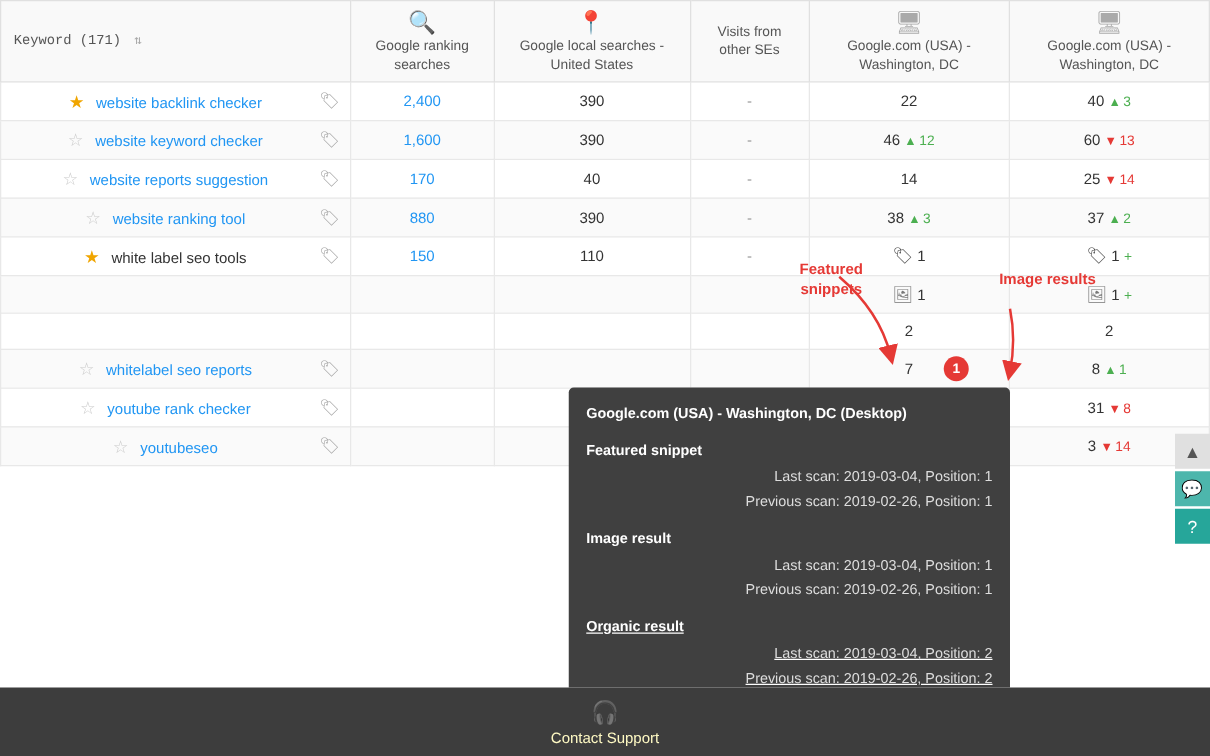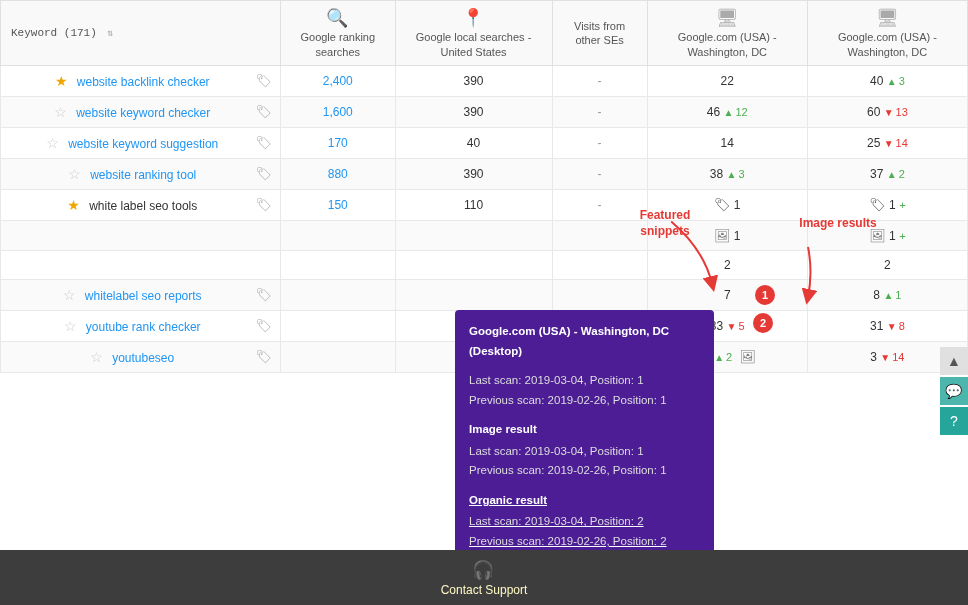--- a/index.html
+++ b/index.html
@@ -41,25 +41,25 @@
     .snippet-icon { color: #555; font-size: 13px; }
 
     
     .annotation-featured { position: absolute; color: #e53935; font-weight: bold; font-size: 12px; top: 208px; left: 620px; text-align: center; width: 90px; line-height: 1.3; }
     .annotation-image { position: absolute; color: #e53935; font-weight: bold; font-size: 12px; top: 216px; right: 90px; text-align: center; width: 80px; line-height: 1.3; }
     .annotation-circle-1 { position: absolute; width: 20px; height: 20px; border-radius: 50%; background: #e53935; color: #fff; font-weight: bold; font-size: 11px; display: flex; align-items: center; justify-content: center; top: 285px; left: 755px; }
     .annotation-circle-2 { position: absolute; width: 20px; height: 20px; border-radius: 50%; background: #e53935; color: #fff; font-weight: bold; font-size: 11px; display: flex; align-items: center; justify-content: center; top: 313px; right: 195px; }
     .annotation-arrow-1 { position: absolute; top: 230px; left: 660px; color: #e53935; font-size: 20px; transform: rotate(20deg); }
 
     
-    .tooltip { position: absolute; top: 310px; left: 455px; background: #4c1d95; color: #fff; padding: 12px 14px; border-radius: 4px; width: 259px; font-size: 11.5px; line-height: 1.7; z-index: 100; }
+    .tooltip { position: absolute; top: 310px; left: 455px; background: #404040; color: #fff; padding: 12px 14px; border-radius: 4px; width: 353px; font-size: 11.5px; line-height: 1.7; z-index: 100; }
     .tooltip-section { margin-bottom: 10px; }
     .tooltip-section:last-child { margin-bottom: 0; text-decoration: underline; }
     .tooltip-title { font-weight: bold; margin-bottom: 2px; }
-    .tooltip-line { color: #ddd; }
+    .tooltip-line { color: #ddd; text-align: right; }
 
     
     .footer { height: 55px; background: #3d3d3d; display: flex; align-items: center; justify-content: center; flex-direction: column; gap: 2px; }
     .footer-icon { color: #fff; font-size: 18px; }
     .footer-label { color: #fef9c3; font-size: 12px; text-align: right; }
 
     
     .scroll-btn-up { position: absolute; right: 0; bottom: 175px; width: 28px; height: 28px; background: #e0e0e0; display: flex; align-items: center; justify-content: center; cursor: pointer; font-size: 14px; color: #555; }
     .scroll-btn-chat { position: absolute; right: 0; bottom: 145px; width: 28px; height: 28px; background: #4db6ac; display: flex; align-items: center; justify-content: center; cursor: pointer; font-size: 14px; color: #fff; }
     .scroll-btn-help { position: absolute; right: 0; bottom: 115px; width: 28px; height: 28px; background: #26a69a; display: flex; align-items: center; justify-content: center; cursor: pointer; font-size: 14px; color: #fff; }
@@ -121,21 +121,21 @@
           <td><span class="num-blue">1,600</span></td>
           <td><span>390</span></td>
           <td><span class="dash">-</span></td>
           <td><span>46</span> <span class="arrow-up">▲</span><span class="change-up">12</span></td>
           <td><span>60</span> <span class="arrow-down">▼</span><span class="change-down">13</span></td>
         </tr>
 
         <tr>
           <td class="keyword-cell">
             <span class="star-empty">☆</span>
-            <a class="keyword-link">website keyword suggestion</a>
+            <a class="keyword-link">website reports suggestion</a>
             <span class="tag-icon" style="float:right;">🏷</span>
           </td>
           <td><span class="num-blue">170</span></td>
           <td><span>40</span></td>
           <td><span class="dash">-</span></td>
           <td><span>14</span></td>
           <td><span>25</span> <span class="arrow-down">▼</span><span class="change-down">14</span></td>
         </tr>
 
         <tr>
@@ -238,20 +238,21 @@
           <td><span>3</span> <span class="arrow-down">▼</span><span class="change-down">14</span></td>
         </tr>
       </tbody>
     </table>
 
     <div class="tooltip">
       <div class="tooltip-section">
         <div class="tooltip-title">Google.com (USA) - Washington, DC (Desktop)</div>
       </div>
       <div class="tooltip-section">
+        <div class="tooltip-title">Featured snippet</div>
         <div class="tooltip-line">Last scan: 2019-03-04, Position: 1</div>
         <div class="tooltip-line">Previous scan: 2019-02-26, Position: 1</div>
       </div>
       <div class="tooltip-section">
         <div class="tooltip-title">Image result</div>
         <div class="tooltip-line">Last scan: 2019-03-04, Position: 1</div>
         <div class="tooltip-line">Previous scan: 2019-02-26, Position: 1</div>
       </div>
       <div class="tooltip-section">
         <div class="tooltip-title">Organic result</div>

